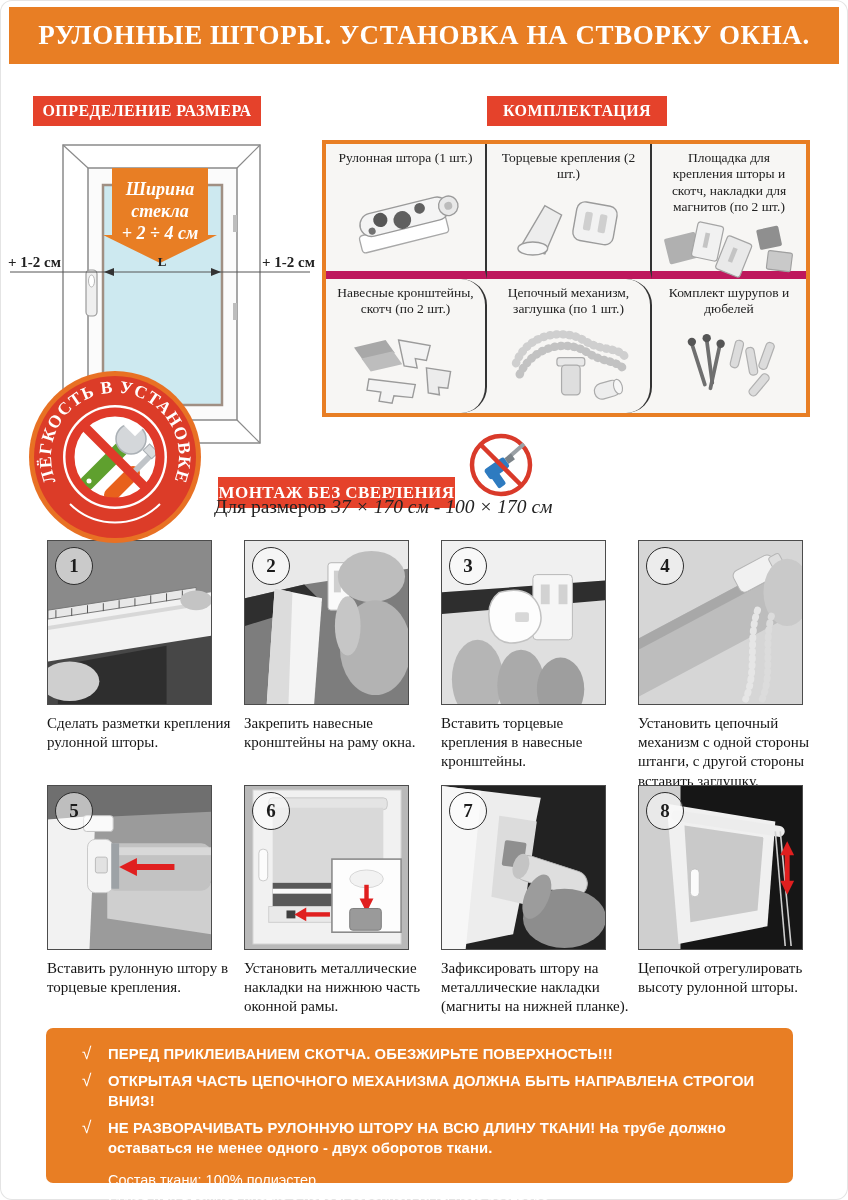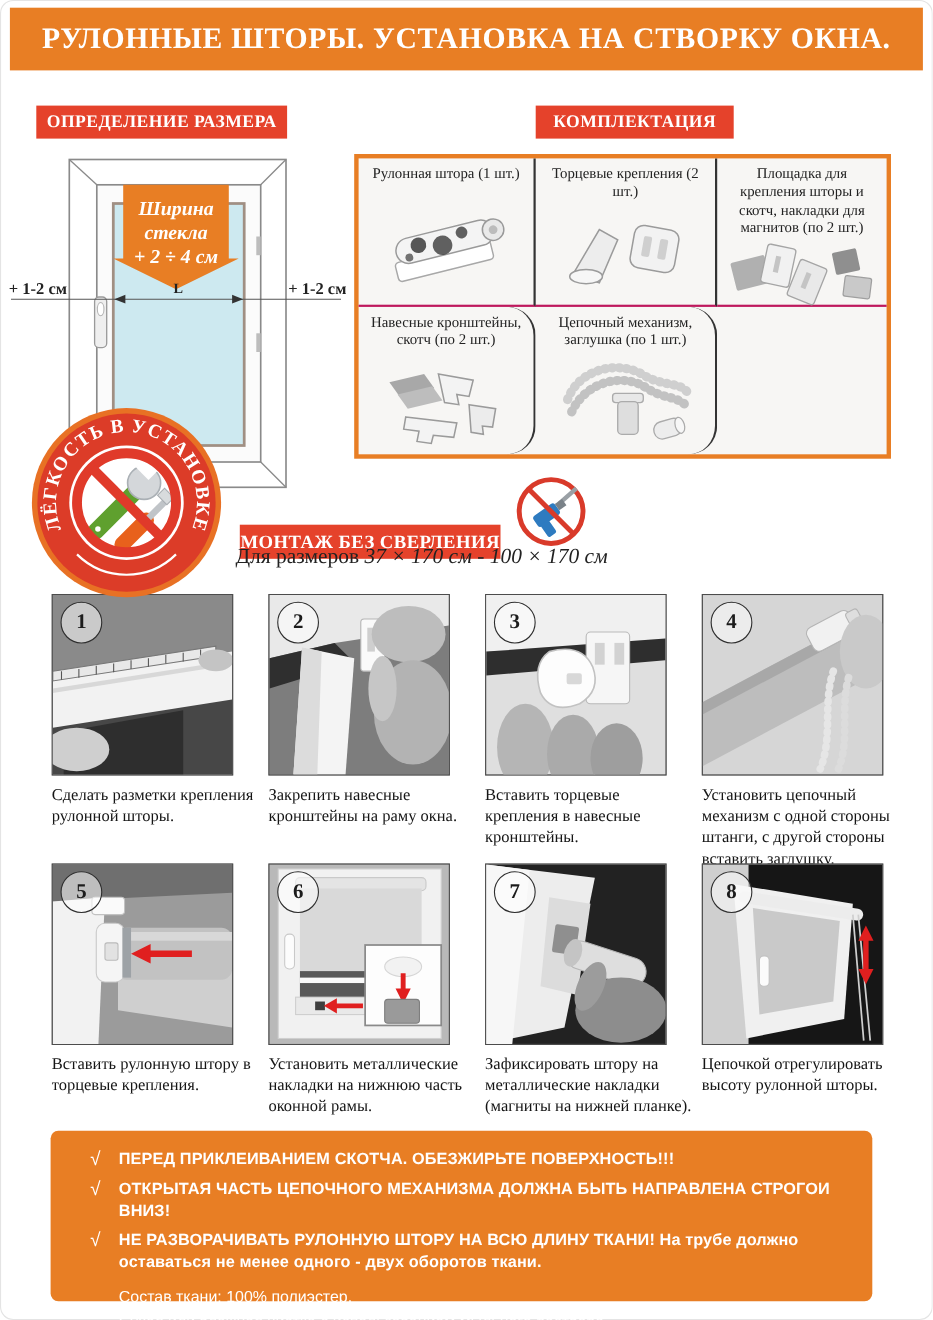--- a/index.html
+++ b/index.html
@@ -15,21 +15,21 @@
   
   .red-banner{position:absolute;background:#E5422B;color:#fff;font-weight:bold;
     display:flex;align-items:center;justify-content:center;font-size:16px;letter-spacing:.4px;}
   .bn-size{left:33px;top:96px;width:228px;height:30px;}
   .bn-kit{left:487px;top:96px;width:180px;height:30px;}
   .bn-montage{left:218px;top:457px;width:237px;height:31px;font-size:17px;margin-top:20px;}
   
   .kit-table{position:absolute;left:322px;top:140px;width:488px;height:277px;box-sizing:border-box;
     border:4px solid #E87E24;background:#f7f6f4;display:grid;
     grid-template-columns:161px 165px 154px;grid-template-rows:135px 134px;}
-  .kit-cell{border-right:2px solid #333;border-bottom:2px solid #be185d;display:flex;flex-direction:column;align-items:center;box-sizing:border-box;}
+  .kit-cell{border-right:2px solid #333;border-bottom:8px solid #be185d;display:flex;flex-direction:column;align-items:center;box-sizing:border-box;}
   .kit-cell:nth-child(3n){border-right:none;}
   .kit-cell:nth-child(n+4){border-bottom:none;border-radius:26px;}
   .kit-cap{font-size:13.5px;line-height:1.22;text-align:center;padding:6px 7px 2px;color:#222;}
   .kit-icn{flex:1;display:flex;align-items:center;justify-content:center;width:100%;}
   
   .win-svg{position:absolute;left:0;top:135px;}
   
   .badge-svg{position:absolute;left:27px;top:369px;z-index:6;}
   
   .nodrill-svg{position:absolute;left:468px;top:432px;z-index:4;}
@@ -155,20 +155,41 @@
       <div class="kit-cap">Цепочный механизм, заглушка (по 1 шт.)</div>
       <div class="kit-icn">
           <svg width="140" height="80" viewBox="0 0 150 86">
         <path d="M18 40 C 30 8, 70 2, 92 16 C 112 28, 128 22, 136 34" fill="none" stroke="#cfcfcf" stroke-width="9" stroke-linecap="round" stroke-dasharray="1 6"></path>
         <path d="M22 52 C 36 22, 72 14, 94 28 C 112 40, 124 36, 134 46" fill="none" stroke="#c2c2c2" stroke-width="9" stroke-linecap="round" stroke-dasharray="1 6"></path>
         <rect x="62" y="34" width="30" height="9" rx="3" fill="#e8e8e8" stroke="#ababab" stroke-width="1.3"></rect>
         <rect x="67" y="42" width="20" height="32" rx="4" fill="#dedede" stroke="#ababab" stroke-width="1.3"></rect>
         <g transform="rotate(-16 116 68)">
           <rect x="102" y="60" width="28" height="17" rx="8" fill="#ededed" stroke="#ababab" stroke-width="1.3"></rect>
           <ellipse cx="128" cy="68.5" rx="4.5" ry="8" fill="#f7f7f7" stroke="#ababab" stroke-width="1.2"></ellipse>
+        </g>
+      </svg>
+        </div>
+    </div>
+    <div class="kit-cell">
+      <div class="kit-cap">Комплект шурупов и дюбелей</div>
+      <div class="kit-icn">
+          <svg width="130" height="78" viewBox="0 0 140 84">
+        <g stroke="#6f6f6f" stroke-width="4" stroke-linecap="round">
+          <line x1="30" y1="18" x2="44" y2="62"></line>
+              <line x1="46" y1="14" x2="52" y2="60"></line>
+              <line x1="60" y1="20" x2="50" y2="66"></line>
+        </g>
+        <circle cx="30" cy="16" r="4.5" fill="#555"></circle>
+            <circle cx="46" cy="12" r="4.5" fill="#555"></circle>
+            <circle cx="61" cy="18" r="4.5" fill="#555"></circle>
+        <g fill="#dcdcdc" stroke="#b0b0b0" stroke-width="1.3">
+          <rect x="74" y="14" width="9" height="30" rx="4" transform="rotate(14 78 29)"></rect>
+          <rect x="90" y="22" width="9" height="30" rx="4" transform="rotate(-10 94 37)"></rect>
+          <rect x="106" y="16" width="9" height="30" rx="4" transform="rotate(20 110 31)"></rect>
+          <rect x="98" y="48" width="9" height="28" rx="4" transform="rotate(40 102 62)"></rect>
         </g>
       </svg>
         </div>
     </div>
   </div>
 
   <svg class="badge-svg" width="176" height="176" viewBox="0 0 176 176">
     <circle cx="88" cy="88" r="86" fill="#E87124"></circle>
     <circle cx="88" cy="88" r="81" fill="#DC3C28"></circle>
     <circle cx="88" cy="88" r="52" fill="#ffffff"></circle>

